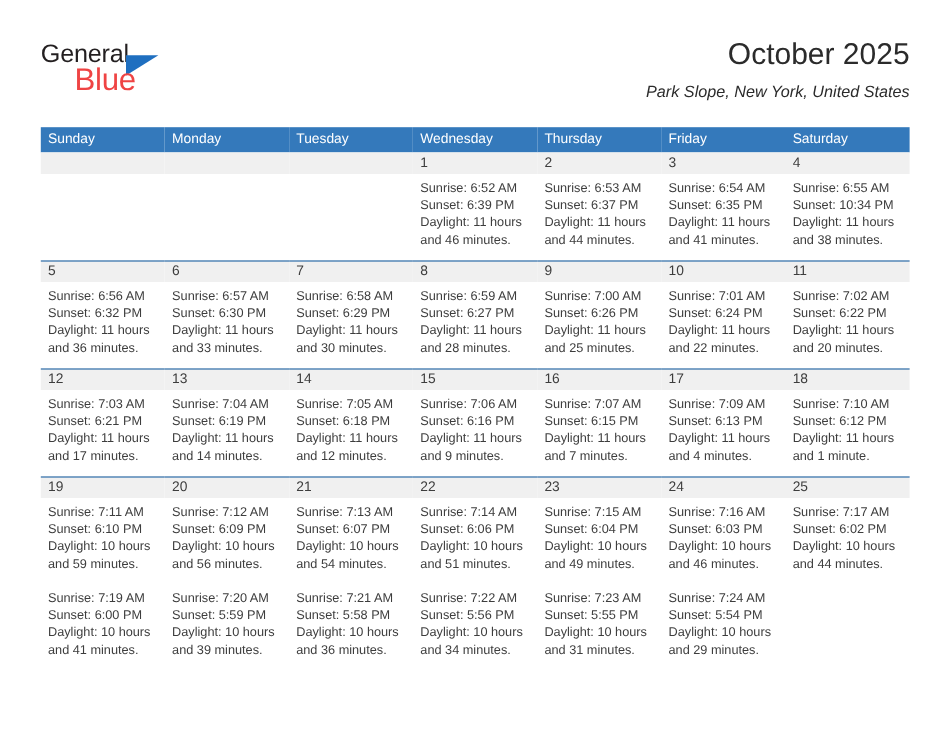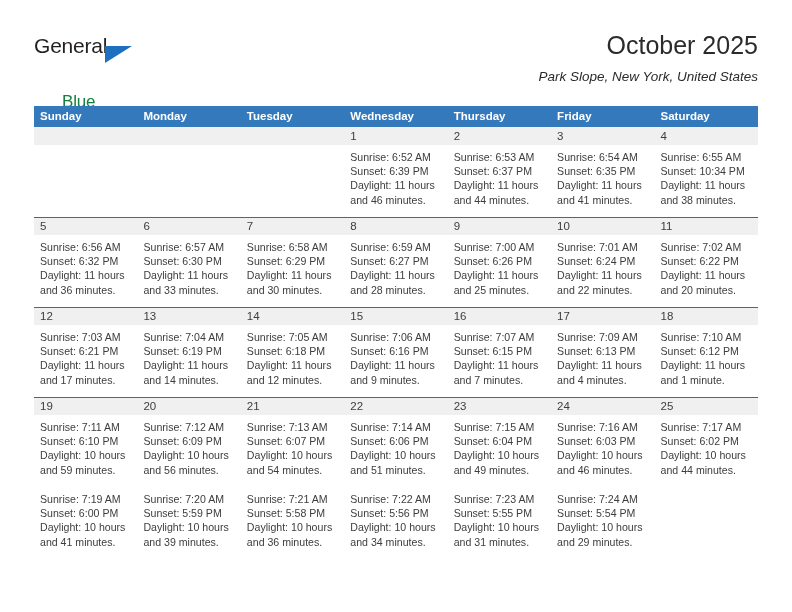--- a/index.html
+++ b/index.html
@@ -41,25 +41,24 @@
     top: 0;
     font-size: 21px;
     line-height: 24px;
     color: #231f20;
     letter-spacing: -0.2px;
   }
   .brand-blue {
     position: absolute;
     left: 28px;
     top: 20px;
-    font-size: 17px;
+    font-size: 26px;
     line-height: 24px;
-    color: #15803d;
+    color: #ef4444;
     letter-spacing: -0.2px;
-    margin-top: 36px;
   }
   .brand-tri {
     position: absolute;
     left: 71px;
     top: 12px;
     width: 0;
     height: 0;
     border-left: 27px solid #1f6fc0;
     border-bottom: 17px solid transparent;
   }
@@ -97,21 +96,21 @@
   }
   table.cal {
     width: 724px;
     border-collapse: collapse;
     table-layout: fixed;
   }
   table.cal th {
     background: #3479bb;
     color: #ffffff;
     font-size: 11.5px;
-    font-weight: bold;
+    font-weight: normal;
     text-align: left;
     padding: 4px 0 5px 6px;
     height: 21px;
     border: none;
   }
   
   tr.daynum td {
     background: #f0f0f0;
     border-top: 1.3px solid #2f6ea9;
     padding: 2px 0 2px 6px;

